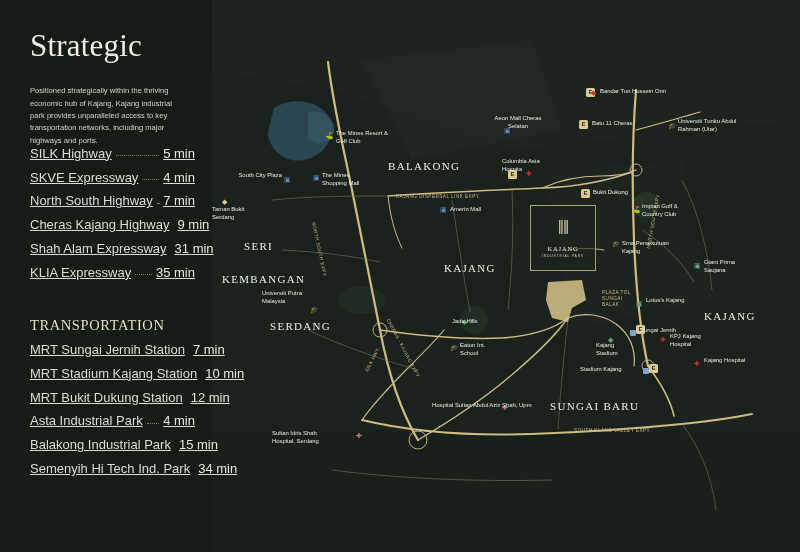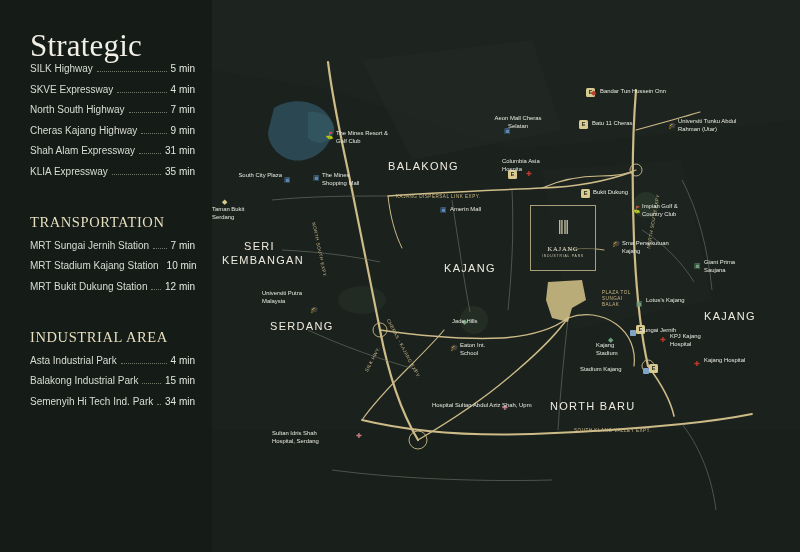--- a/index.html
+++ b/index.html
@@ -45,26 +45,27 @@
     font-size: 14.5px;
     letter-spacing: 0.6px;
     color: #e8dfbf;
     margin-top: 24px;
     margin-bottom: 9px;
   }
   .sec-title.t2 { margin-top: 37px; }
   .rows { width: 165px; }
   .row {
     display: flex;
-    align-items: flex-end;
-    font-size: 10px;
+    align-items: center;
+    font-size: 13px;
     color: #d9dcd2;
     line-height: 1.1;
     margin-bottom: 9.5px;
     white-space: nowrap;
+    text-decoration: underline;
   }
   .row .lab { flex: 0 0 auto; }
   .row .dots {
     flex: 1 1 auto;
     border-bottom: 1px dotted #6f7a6d;
     margin: 0 4px 2px 4px;
     height: 6px;
   }
   .row .val { flex: 0 0 auto; color: #e4e7de; }
 
@@ -82,21 +83,21 @@
   .poi {
     position: absolute;
     font-size: 5.9px;
     line-height: 1.35;
     color: #e6e9e0;
     white-space: nowrap;
   }
   .poi.r { text-align: right; }
   .region {
     position: absolute;
-    font-family: Liberation Sans, sans-serif;
+    font-family: Liberation Serif, serif;
     font-size: 11px;
     letter-spacing: 1.3px;
     color: #f0ece0;
     white-space: nowrap;
   }
   .road-lbl {
     position: absolute;
     font-size: 4.6px;
     letter-spacing: 0.5px;
     color: #cdb98a;
@@ -159,20 +160,21 @@
 </style>
 </head>
 <body>
 
 <div id="page">
 
   <div class="left-panel">
     <div class="title">
       <div>Strategic</div>
     </div>
+    <div class="intro">Positioned strategically within the thriving economic hub of Kajang, Kajang industrial park provides unparalleled access to key transportation networks, including major highways and ports.</div>
 
     <div class="rows">
       <div class="row">
         <span class="lab">SILK Highway</span>
         <span class="dots"></span>
         <span class="val">5 min</span>
       </div>
       <div class="row">
         <span class="lab">SKVE Expressway</span>
         <span class="dots"></span>
@@ -212,21 +214,20 @@
         <span class="dots"></span>
         <span class="val">10 min</span>
       </div>
       <div class="row">
         <span class="lab">MRT Bukit Dukung Station</span>
         <span class="dots"></span>
         <span class="val">12 min</span>
       </div>
     </div>
 
-    <div class="sec-title t2">INDUSTRIAL AREA</div>
     <div class="rows">
       <div class="row">
         <span class="lab">Asta Industrial Park</span>
         <span class="dots"></span>
         <span class="val">4 min</span>
       </div>
       <div class="row">
         <span class="lab">Balakong Industrial Park</span>
         <span class="dots"></span>
         <span class="val">15 min</span>
@@ -311,25 +312,25 @@
       <div class="logo">‖‖</div>
       <div class="nm">KAJANG</div>
       <div class="sub">INDUSTRIAL PARK</div>
     </div>
     <svg style="position:absolute;left:330px;top:278px" width="50" height="48">
       <path d="M6,4 L40,2 L44,22 L30,30 L26,44 L10,40 L4,22 Z" fill="#d6c489" opacity="0.85"></path>
     </svg>
 
     <div class="region" style="left:176px; top:160px">BALAKONG</div>
     <div class="region" style="left:32px; top:240px">SERI</div>
-    <div class="region" style="left:10px; top:254px">KEMBANGAN</div>
+    <div class="region" style="left:10px; top:273px">KEMBANGAN</div>
     <div class="region" style="left:232px; top:262px">KAJANG</div>
     <div class="region" style="left:492px; top:310px">KAJANG</div>
     <div class="region" style="left:58px; top:320px">SERDANG</div>
-    <div class="region" style="left:338px; top:400px">NORTH BARU</div>
+    <div class="region" style="left:338px; top:400px">SUNGAI BARU</div>
 
     <div class="road-lbl" style="left:184px; top:194px">KAJANG DISPERSAL LINK EXPY.</div>
     <div class="road-lbl" style="left:104px; top:222px; transform:rotate(78deg); transform-origin:left top">NORTH SOUTH EXPY.</div>
     <div class="road-lbl" style="left:362px; top:428px">SOUTH KLANG VALLEY EXPY.</div>
     <div class="road-lbl" style="left:178px; top:318px; transform:rotate(62deg); transform-origin:left top">CHERAS - KAJANG EXPY.</div>
     <div class="road-lbl" style="left:152px; top:370px; transform:rotate(-62deg); transform-origin:left top">SILK HWY.</div>
     <div class="road-lbl" style="left:390px; top:290px; width:30px; white-space:normal; line-height:1.3">PLAZA TOL SUNGAI BALAK</div>
     <div class="road-lbl" style="left:434px; top:248px; transform:rotate(-80deg); transform-origin:left top">NORTH SOUTH EXPY</div>
 
     <div class="hwy-shield" style="left:374px; top:88px">E</div>

